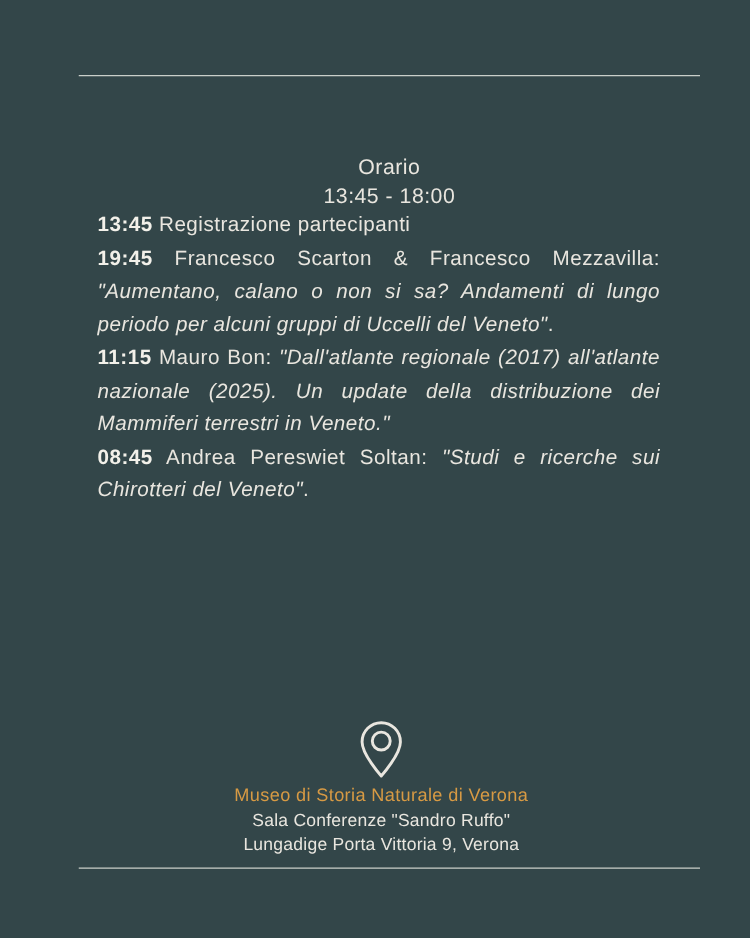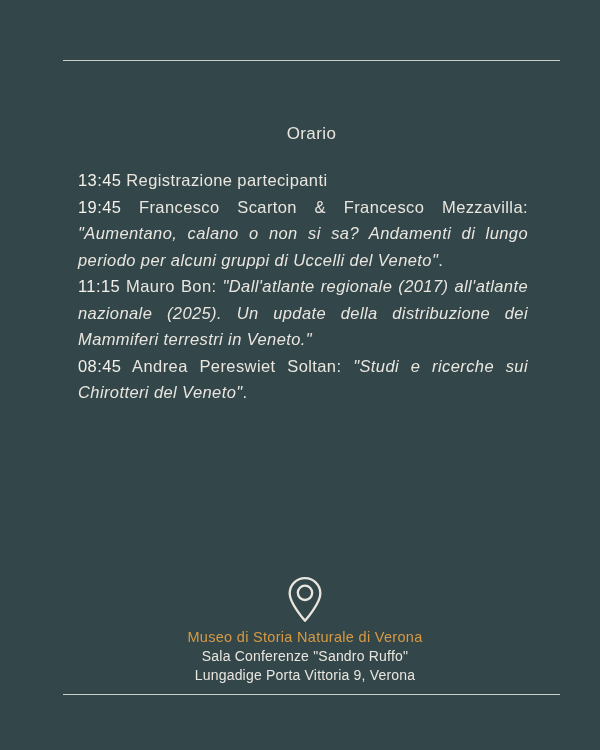--- a/index.html
+++ b/index.html
@@ -29,38 +29,39 @@
 
   .schedule {
     position: absolute; top: 167px; left: 78px; width: 450px;
     font-size: 16.5px; line-height: 26.5px; letter-spacing: 0.4px;
   }
   .entry {
     margin: 0;
     text-align: justify;
     text-align-last: left;
   }
-  .entry .time { font-weight: normal; color: #F3F1EA; margin-top: 26px; }
+  .entry .time { font-weight: bold; color: #F3F1EA; margin-top: 26px; }
   .entry em { font-style: italic; }
 
   .footer {
     position: absolute; top: 576px; left: 5px; width: 600px;
     text-align: center; line-height: 19px;
   }
   .pin { display: block; margin: 0 auto 5px auto; }
   .venue { color: #D79A44; font-size: 14.5px; margin: 0; letter-spacing: 0.3px; }
   .hall, .address { font-size: 14px; color: #E9E6DF; margin: 0; letter-spacing: 0.2px; }
 </style>
 </head>
 <body>
 
 <div class="rule rule-top"></div>
 
 <div class="header">
   <div>Orario</div>
+  <div>13:45 - 18:00</div>
 </div>
 
 <div class="schedule">
     <p class="entry"><span class="time">13:45</span> Registrazione partecipanti</p>
     <p class="entry"><span class="time">19:45</span> Francesco Scarton &amp; Francesco Mezzavilla: <em>"Aumentano, calano o non si sa? Andamenti di lungo periodo per alcuni gruppi di Uccelli del Veneto"</em>.</p>
     <p class="entry"><span class="time">11:15</span> Mauro Bon: <em>"Dall'atlante regionale (2017) all'atlante nazionale (2025). Un update della distribuzione dei Mammiferi terrestri in Veneto."</em></p>
     <p class="entry"><span class="time">08:45</span> Andrea Pereswiet Soltan: <em>"Studi e ricerche sui Chirotteri del Veneto"</em>.</p>
   </div>
 
 <div class="footer">

